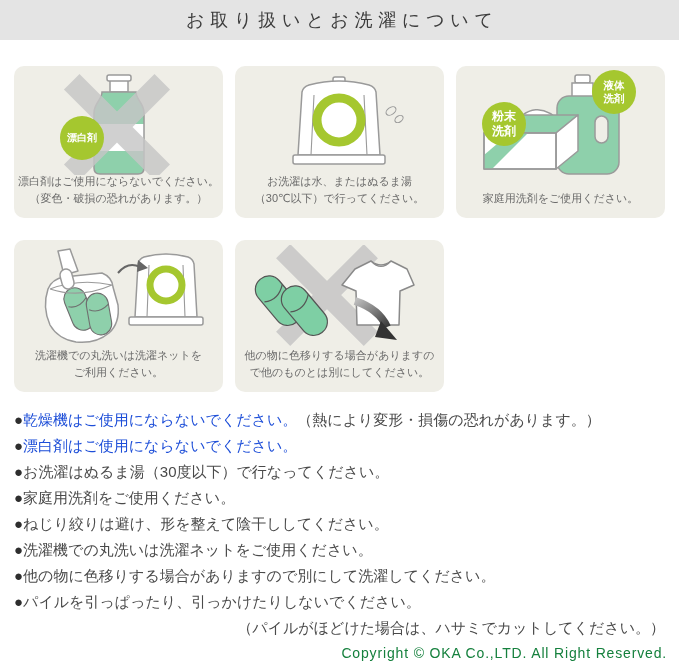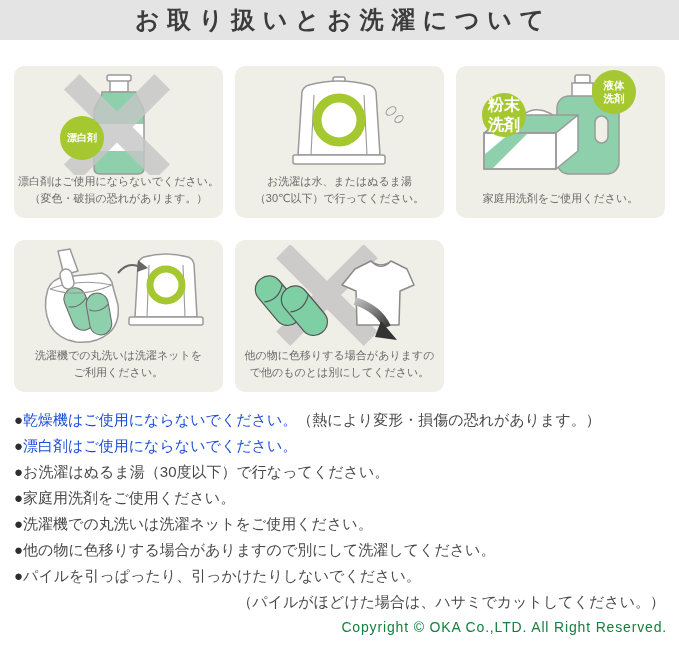--- a/index.html
+++ b/index.html
@@ -1,35 +1,35 @@
 <!DOCTYPE html>
 <html><head>
 <meta charset="utf-8">
 <style>
   * { margin:0; padding:0; box-sizing:border-box; }
   html,body { width:679px; height:669px; background:#ffffff; overflow:hidden;
     font-family:"Liberation Sans","DejaVu Sans",sans-serif; }
 
   
   .header { height:40px; background:#e4e4e4; display:flex; align-items:center; justify-content:center; }
-  .header h1 { font-size:24px; font-weight:bold; color:#3c3c3c; letter-spacing:0.32em; text-indent:0.32em; }
+  .header h1 { font-size:18px; font-weight:normal; color:#3c3c3c; letter-spacing:0.32em; text-indent:0.32em; }
 
   
   .panels { padding:26px 14px 0; display:grid; grid-template-columns:repeat(3,1fr);
     column-gap:12px; row-gap:22px; }
   .panel { position:relative; height:152px; background:#efeee7; border-radius:10px; }
   .panel svg { position:absolute; top:5px; left:0; width:100%; height:104px; display:block; }
   .caption { position:absolute; bottom:11px; left:0; right:0; text-align:center;
     font-size:11px; line-height:1.55; color:#6a6a6a; white-space:pre-line; }
   .badge { position:absolute; border-radius:50%; background:#a5c72f; color:#ffffff;
     font-weight:bold; display:flex; align-items:center; justify-content:center;
     text-align:center; white-space:pre-line; }
   .p1 .badge-a { left:46px; top:50px; width:44px; height:44px; font-size:10px; }
   .p2 .badge-a { left:30px; top:10px; width:46px; height:46px; font-size:11px; line-height:1.25; }
-  .p3 .badge-a { left:26px; top:27px; width:44px; height:44px; font-size:16px; line-height:1.25; }
+  .p3 .badge-a { left:26px; top:36px; width:44px; height:44px; font-size:12px; line-height:1.25; }
   .p3 .badge-b { left:136px; top:4px;  width:44px; height:44px; font-size:10.5px; line-height:1.25; }
 
   
   .notes { margin-top:15px; padding:0 14px; }
   .note { font-size:15px; line-height:26px; color:#4a4a4a; white-space:nowrap; }
   .note .red { color:#1d4ed8; }
   .note.indent { padding-left:9px;text-align:right; }
   .marker { color:#2e2e2e; }
 
   
@@ -190,20 +190,21 @@
 で他のものとは別にしてください。</div>
   </div>
 
 </div>
 
 <div class="notes">
   <p class="note"><span class="marker">●</span><span class="red">乾燥機はご使用にならないでください。</span><span>（熱により変形・損傷の恐れがあります。）</span></p>
   <p class="note"><span class="marker">●</span><span class="red">漂白剤はご使用にならないでください。</span></p>
   <p class="note"><span class="marker">●</span><span>お洗濯はぬるま湯（30度以下）で行なってください。</span></p>
   <p class="note"><span class="marker">●</span><span>家庭用洗剤をご使用ください。</span></p>
+  <p class="note"><span class="marker">●</span><span>ねじり絞りは避け、形を整えて陰干ししてください。</span></p>
   <p class="note"><span class="marker">●</span><span>洗濯機での丸洗いは洗濯ネットをご使用ください。</span></p>
   <p class="note"><span class="marker">●</span><span>他の物に色移りする場合がありますので別にして洗濯してください。</span></p>
   <p class="note"><span class="marker">●</span><span>パイルを引っぱったり、引っかけたりしないでください。</span></p>
   <p class="note indent"><span>（パイルがほどけた場合は、ハサミでカットしてください。）</span></p>
 </div>
 
 <div class="footer">
   <span>Copyright © OKA Co.,LTD. All Right Reserved.</span>
 </div>
 

